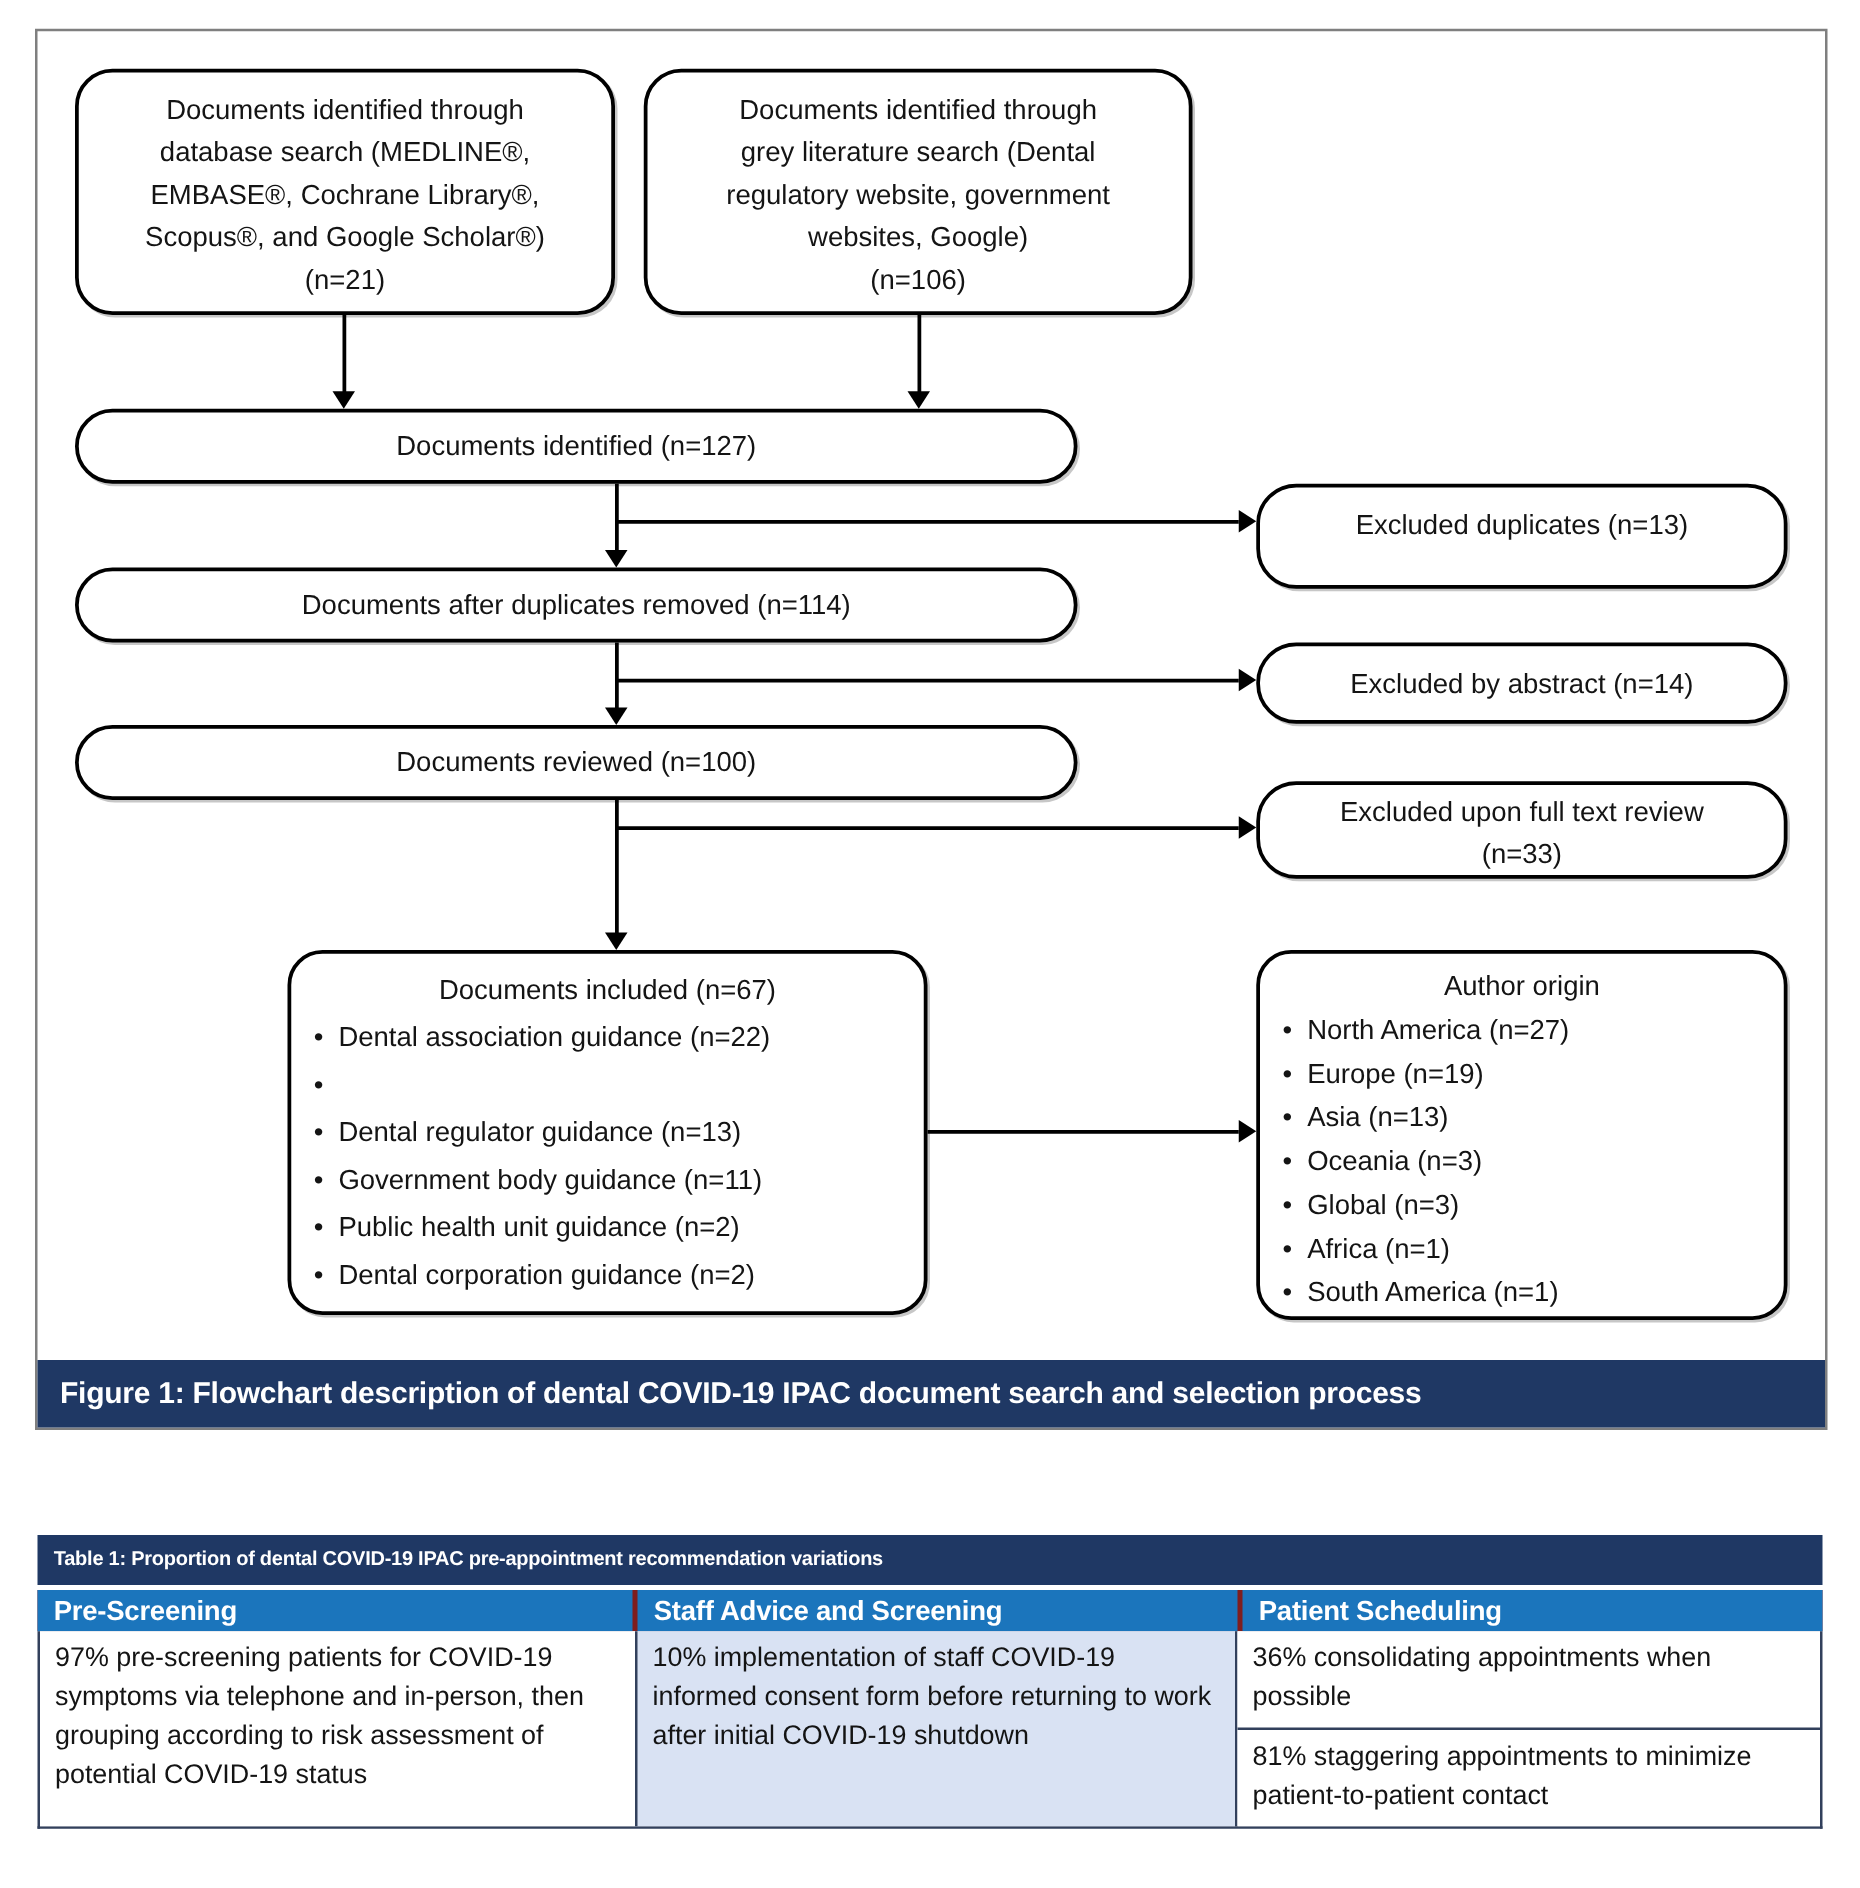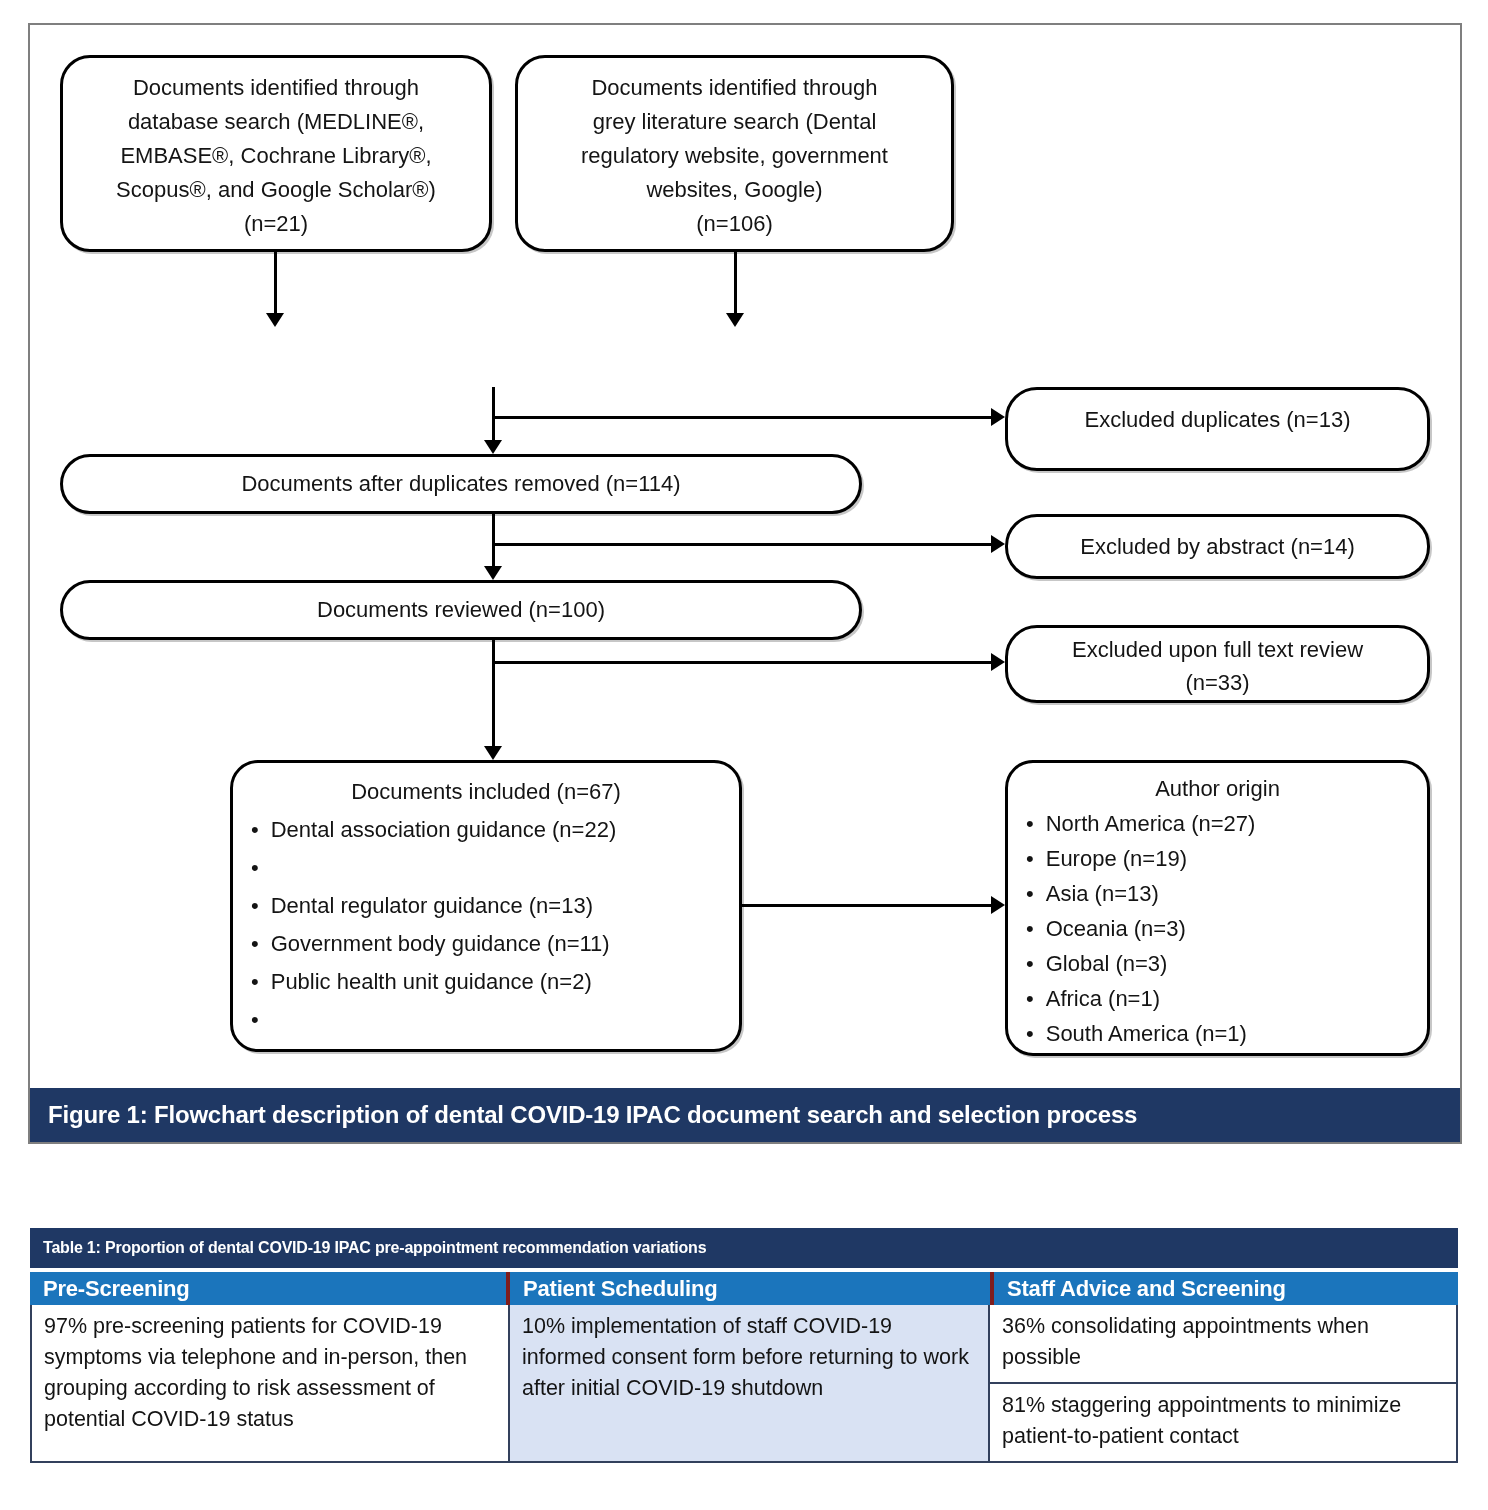--- a/index.html
+++ b/index.html
@@ -78,20 +78,21 @@
       <div class="fbox box-a ml">Documents identified through
 database search (MEDLINE®,
 EMBASE®, Cochrane Library®,
 Scopus®, and Google Scholar®)
 (n=21)</div>
       <div class="fbox box-b ml">Documents identified through
 grey literature search (Dental
 regulatory website, government
 websites, Google)
 (n=106)</div>
+      <div class="fbox pill box-c">Documents identified (n=127)</div>
       <div class="fbox side box-d">Excluded duplicates (n=13)</div>
       <div class="fbox pill box-e">Documents after duplicates removed (n=114)</div>
       <div class="fbox side box-f">Excluded by abstract (n=14)</div>
       <div class="fbox pill box-g">Documents reviewed (n=100)</div>
       <div class="fbox side box-h ml">Excluded upon full text review
 (n=33)</div>
 
       <div class="fbox box-i">
         <span class="box-title">Documents included (n=67)</span>
         <div class="bullet-row">
@@ -108,20 +109,21 @@
         <div class="bullet-row">
           <span class="bullet"></span>
           <span class="bullet-text">Government body guidance (n=11)</span>
           </div>
         <div class="bullet-row">
           <span class="bullet"></span>
           <span class="bullet-text">Public health unit guidance (n=2)</span>
           </div>
         <div class="bullet-row">
           <span class="bullet"></span>
+          <span class="bullet-text">Dental corporation guidance (n=2)</span>
           </div>
       </div>
 
       <div class="fbox box-j">
         <span class="box-title">Author origin</span>
         <div class="bullet-row">
           <span class="bullet"></span>
           <span class="bullet-text">North America (n=27)</span>
           </div>
         <div class="bullet-row">
@@ -176,22 +178,22 @@
 
     </div>
 
     <div class="figure-caption">Figure 1: Flowchart description of dental COVID-19 IPAC document search and selection process</div>
   </div>
 
   <div class="table-wrap">
     <div class="table-title">Table 1: Proportion of dental COVID-19 IPAC pre-appointment recommendation variations</div>
     <div class="table-header">
       <div class="th">Pre-Screening</div>
+      <div class="th">Staff Advice and Screening</div>
       <div class="th">Patient Scheduling</div>
-      <div class="th">Staff Advice and Screening</div>
     </div>
     <div class="table-body">
       <div class="td">97% pre-screening patients for COVID-19 symptoms via telephone and in-person, then grouping according to risk assessment of potential COVID-19 status</div>
       <div class="td td-shaded">10% implementation of staff COVID-19 informed consent form before returning to work after initial COVID-19 shutdown</div>
       <div class="col3">
         <div class="td">36% consolidating appointments when possible</div>
         <div class="td">81% staggering appointments to minimize patient-to-patient contact</div>
       </div>
     </div>
   </div>

